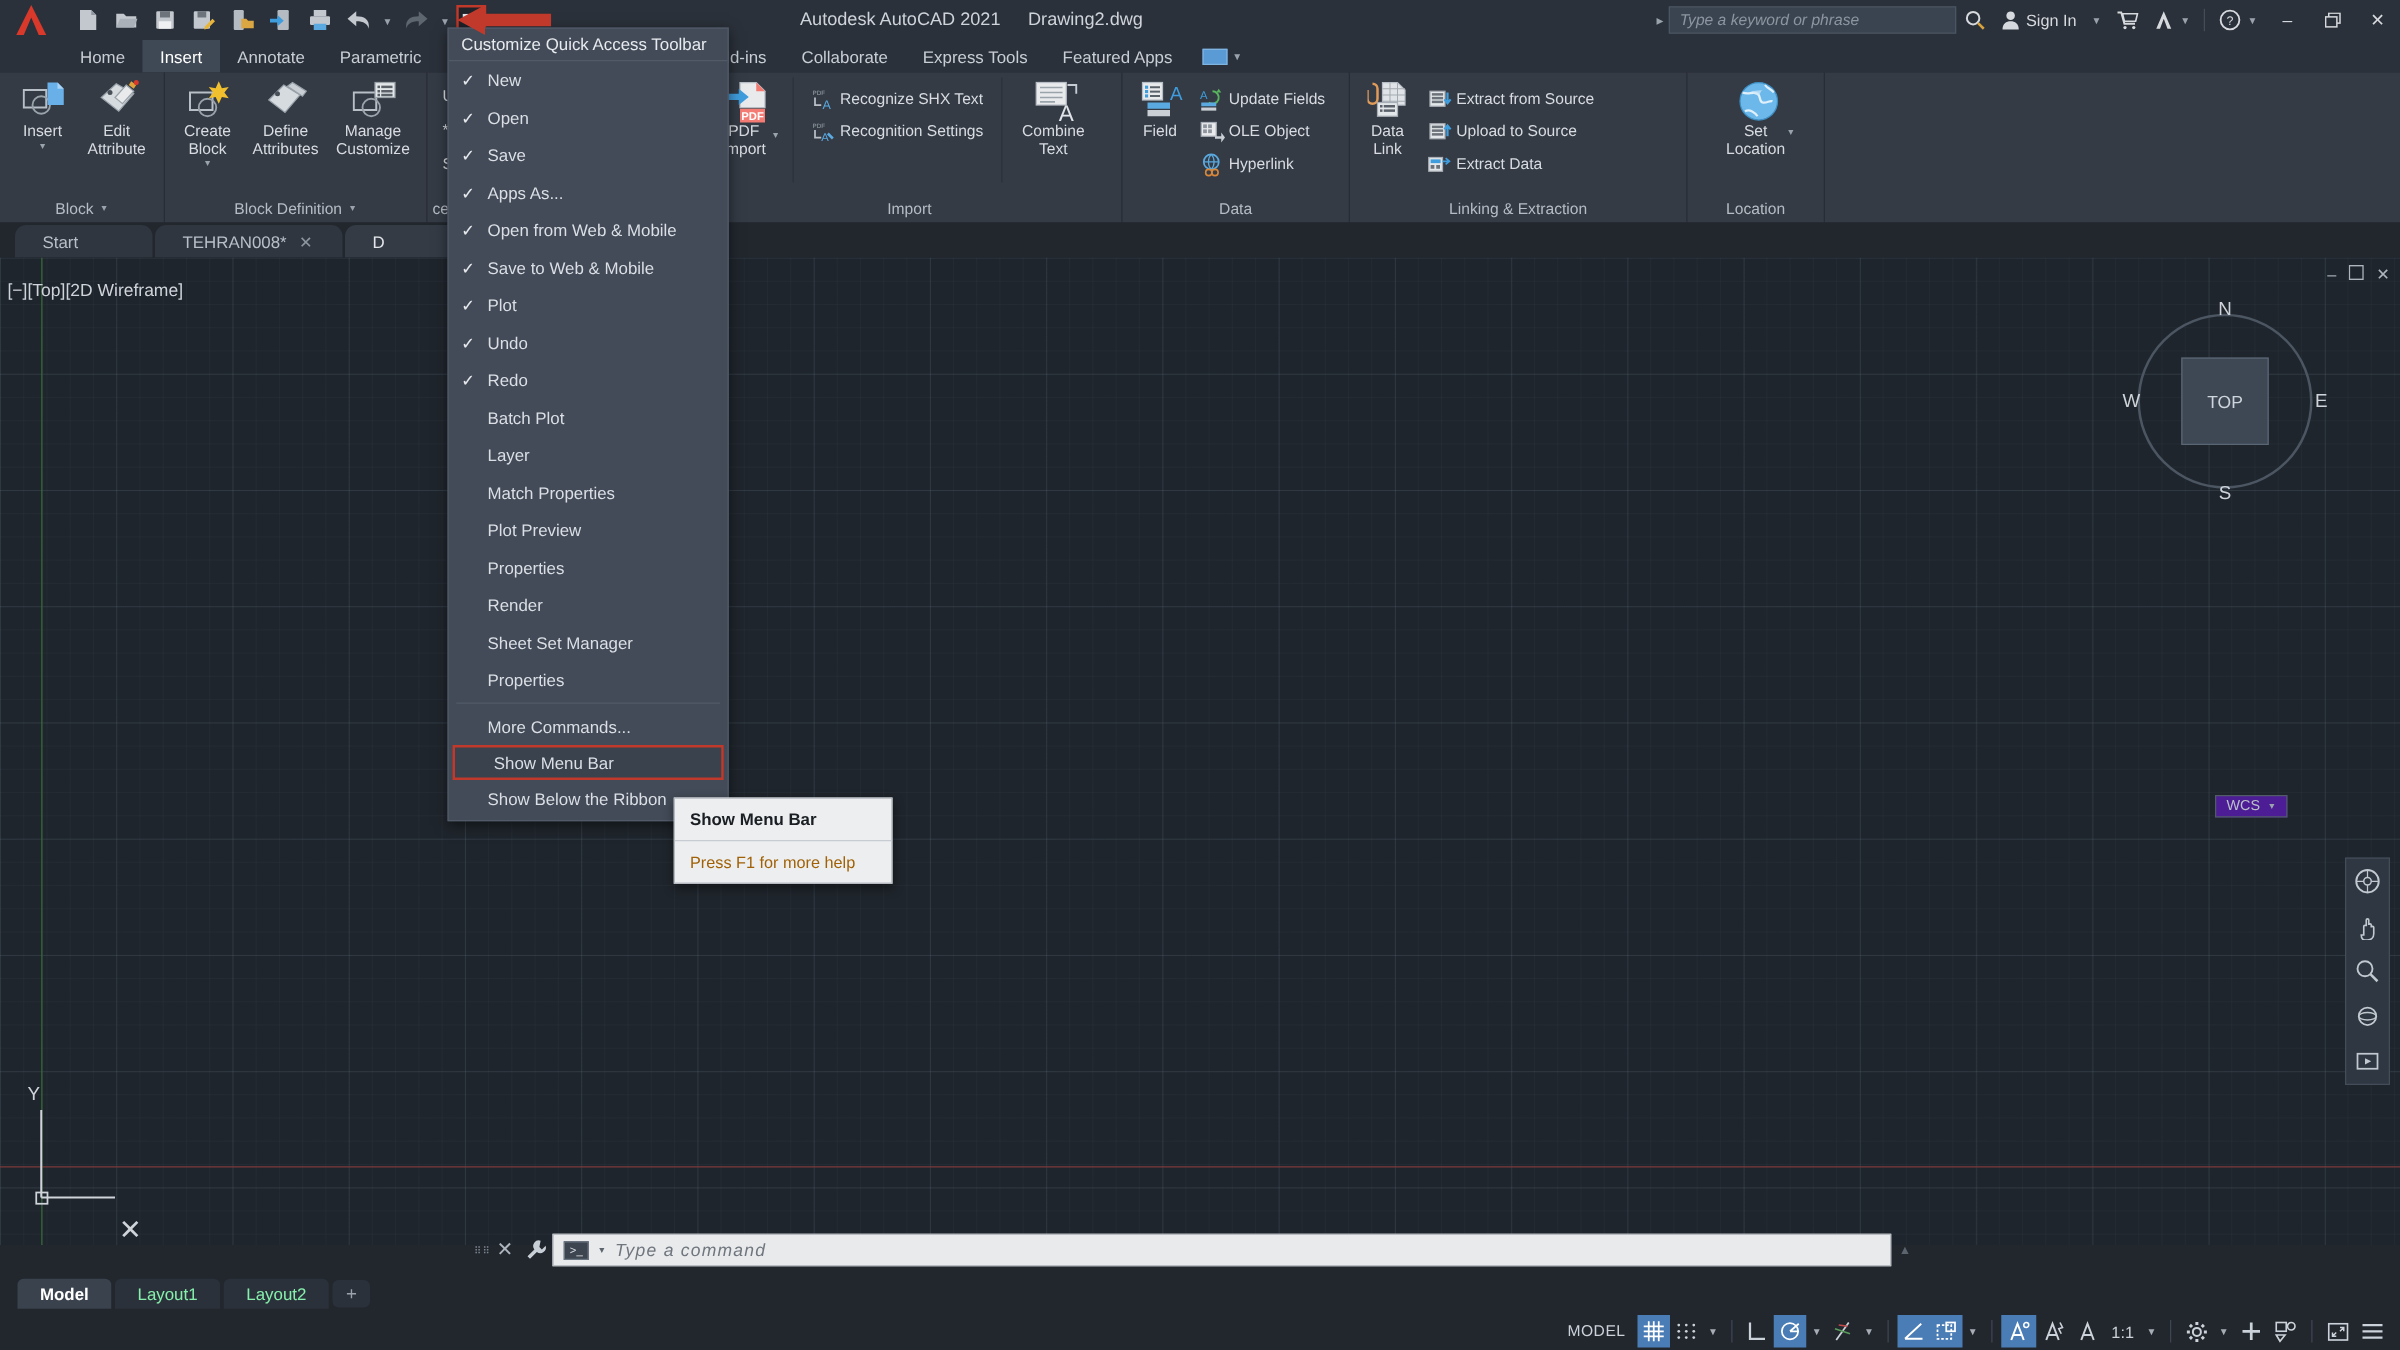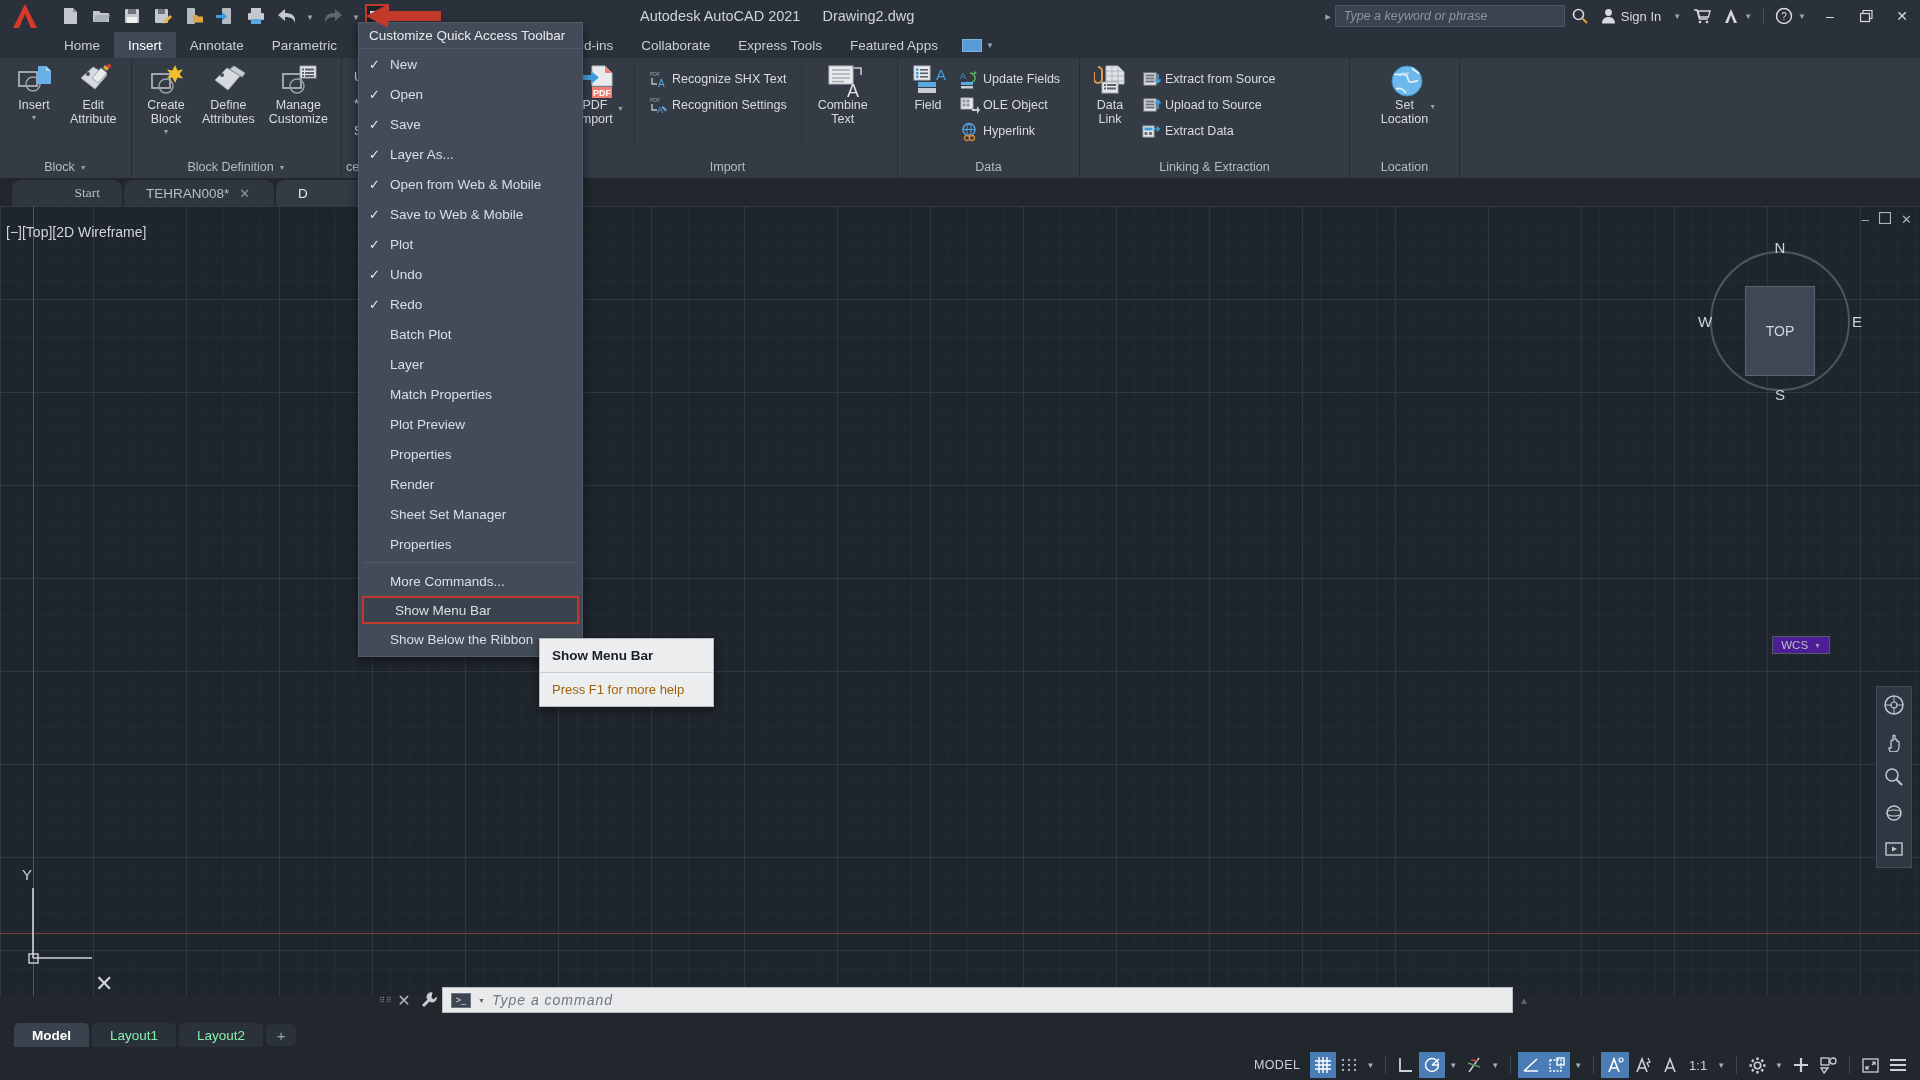--- a/index.html
+++ b/index.html
@@ -131,21 +131,21 @@
   .cursor-x { position:absolute; left:95px; top:765px; color:#cfd4da; font-size:22px; }
   .viewport-ctrls { position:absolute; right:8px; top:6px; display:flex; gap:10px; color:#aeb5bd; font-size:13px; }
 
   
   .viewcube { position:absolute; right:60px; top:35px; width:160px; height:160px; }
   .vc-ring {
     position:absolute; left:10px; top:10px; width:140px; height:140px;
     border-radius:50%; border:2px solid #4c5663;
   }
   .vc-cube {
-    position:absolute; left:45px; top:45px; width:70px; height:90px;
+    position:absolute; left:45px; top:45px; width:70px; height:70px;
     background:#3d4854; border:1px solid #5b6675; display:flex;
     align-items:center; justify-content:center; color:#cfd5dc; font-size:14px;
   }
   .vc-n { position:absolute; left:50%; top:-2px; transform:translateX(-50%); font-size:15px; color:#cfd4da;}
   .vc-s { position:absolute; left:50%; bottom:-2px; transform:translateX(-50%); font-size:15px; color:#cfd4da;}
   .vc-w { position:absolute; left:-2px; top:50%; transform:translateY(-50%); font-size:15px; color:#cfd4da;}
   .vc-e { position:absolute; right:-2px; top:50%; transform:translateY(-50%); font-size:15px; color:#cfd4da;}
   .wcs-btn {
     position:absolute; right:90px; top:430px; background:#4c1d95; border:1px solid #515b68;
     color:#b9c0c8; font-size:11.5px; padding:2px 8px; display:flex; gap:6px; align-items:center;
@@ -734,21 +734,21 @@
       </div>
       <div class="panel-title">
         <span>Location</span>
       </div>
     </div>
 
     <div style="flex:1;"></div>
   </div>
 
   <div class="filetabs">
-    <div class="ftab" style="min-width:110px;justify-content:flex-end;font-family:Liberation Serif, serif;">
+    <div class="ftab" style="min-width:110px;justify-content:flex-start;">
       <span>Start</span>
     </div>
     <div class="ftab" style="min-width:150px;">
       <span>TEHRAN008*</span>
       <span class="x">✕</span>
     </div>
     <div class="ftab active" style="min-width:140px;">
       <span>D</span>
     </div>
   </div>
@@ -979,21 +979,21 @@
     <div class="qm-item">
       <span class="qm-check">✓</span>
       <span>Open</span>
     </div>
     <div class="qm-item">
       <span class="qm-check">✓</span>
       <span>Save</span>
     </div>
     <div class="qm-item">
       <span class="qm-check">✓</span>
-      <span>Layer As...</span>
+      <span>Apps As...</span>
     </div>
     <div class="qm-item">
       <span class="qm-check">✓</span>
       <span>Open from Web &amp; Mobile</span>
     </div>
     <div class="qm-item">
       <span class="qm-check">✓</span>
       <span>Save to Web &amp; Mobile</span>
     </div>
     <div class="qm-item">

